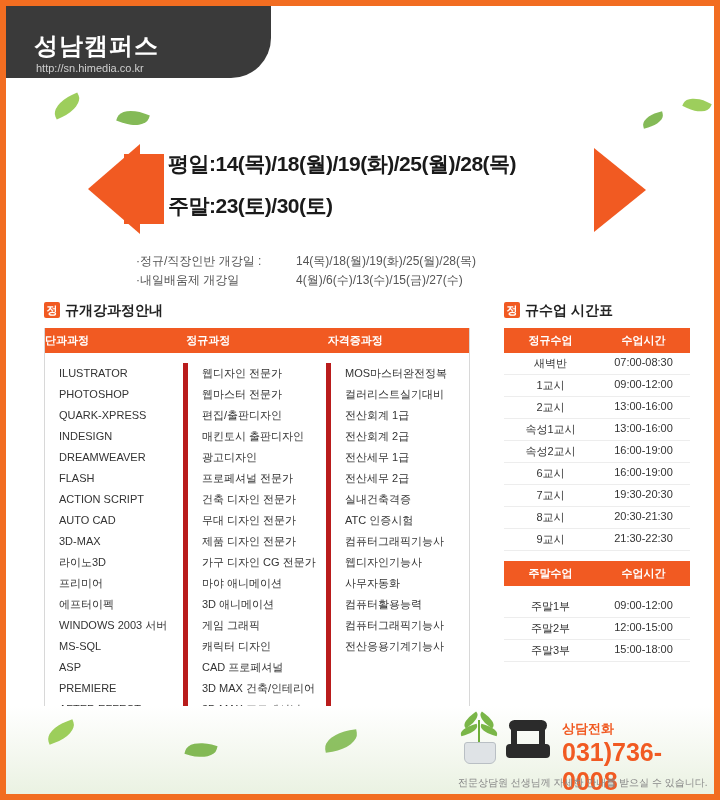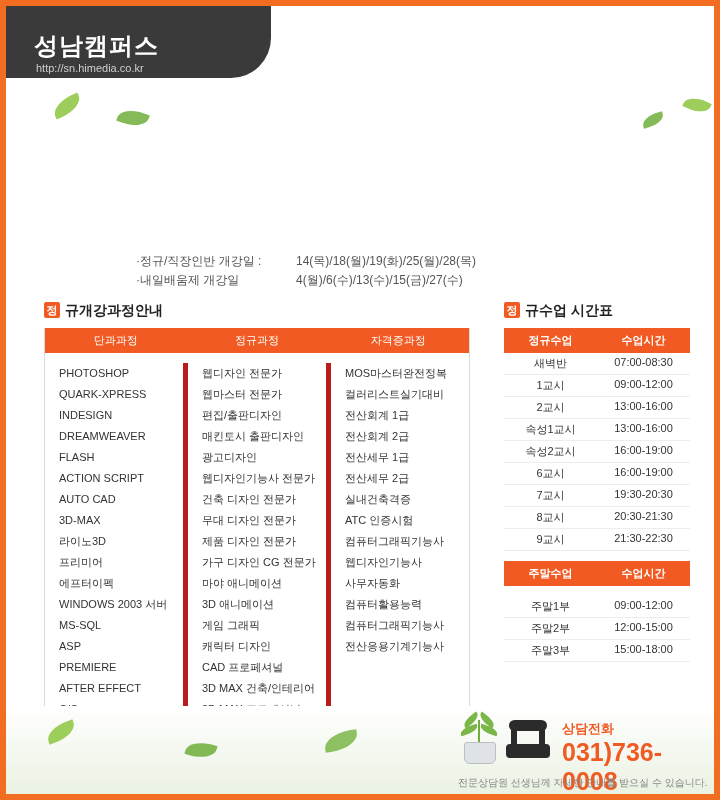--- a/index.html
+++ b/index.html
@@ -168,25 +168,24 @@
     border: 1px solid #d8d8d8;
     border-top: none;
     background: #ffffff;
   }
   .lt-head {
     display: flex;
     background: #f15a22;
   }
   .lt-head div {
     flex: 1;
-    text-align: center;
     color: #ffffff;
     font-size: 11px;
     padding: 5px 0;
-    font-weight: normal;
+    font-weight: bold;
   }
   .lt-body {
     display: flex;
     padding: 10px 0 12px 0;
   }
   .lt-col {
     flex: 1;
     padding-left: 14px;
     box-sizing: border-box;
   }
@@ -326,20 +325,29 @@
     <div class="header-tab"></div>
     <div class="campus-title">성남캠퍼스</div>
     <div class="campus-url">http://sn.himedia.co.kr</div>
   </div>
 
   <div class="leaf l1"></div>
   <div class="leaf l2"></div>
   <div class="leaf l3"></div>
   <div class="leaf l4"></div>
 
+  <div class="banner">
+    <div class="arrow-left"></div>
+    <div class="arrow-left2"></div>
+    <div class="arrow-right"></div>
+    <div class="banner-text">
+      <div class="banner-line1">평일:14(목)/18(월)/19(화)/25(월)/28(목)</div>
+      <div class="banner-line2">주말:23(토)/30(토)</div>
+    </div>
+  </div>
 
   <div class="subdates">
     <div>
       <span class="lbl">·정규/직장인반 개강일  :</span><span class="val">14(목)/18(월)/19(화)/25(월)/28(목)</span>
     </div>
     <div>
       <span class="lbl">·내일배움제  개강일</span><span class="val">4(월)/6(수)/13(수)/15(금)/27(수)</span>
     </div>
   </div>
 
@@ -352,20 +360,21 @@
   </div>
 
   <div class="left-table">
     <div class="lt-head">
       <div>단과과정</div>
       <div>정규과정</div>
       <div>자격증과정</div>
     </div>
     <div class="lt-body">
       <div class="lt-col">
+        <div>ILUSTRATOR</div>
         <div>PHOTOSHOP</div>
         <div>QUARK-XPRESS</div>
         <div>INDESIGN</div>
         <div>DREAMWEAVER</div>
         <div>FLASH</div>
         <div>ACTION SCRIPT</div>
         <div>AUTO CAD</div>
         <div>3D-MAX</div>
         <div>라이노3D</div>
         <div>프리미어</div>
@@ -376,21 +385,21 @@
         <div>PREMIERE</div>
         <div>AFTER EFFECT</div>
         <div>C/C++</div>
       </div>
       <div class="lt-col">
         <div>웹디자인 전문가</div>
         <div>웹마스터 전문가</div>
         <div>편집/출판디자인</div>
         <div>매킨토시 출판디자인</div>
         <div>광고디자인</div>
-        <div>웹디자인기능사 전문가</div>
+        <div>프로페셔널 전문가</div>
         <div>건축 디자인 전문가</div>
         <div>무대 디자인 전문가</div>
         <div>제품 디자인 전문가</div>
         <div>가구 디자인 CG 전문가</div>
         <div>마야 애니메이션</div>
         <div>3D 애니메이션</div>
         <div>게임 그래픽</div>
         <div>캐릭터 디자인</div>
         <div>CAD 프로페셔널</div>
         <div>3D MAX 건축/인테리어</div>

